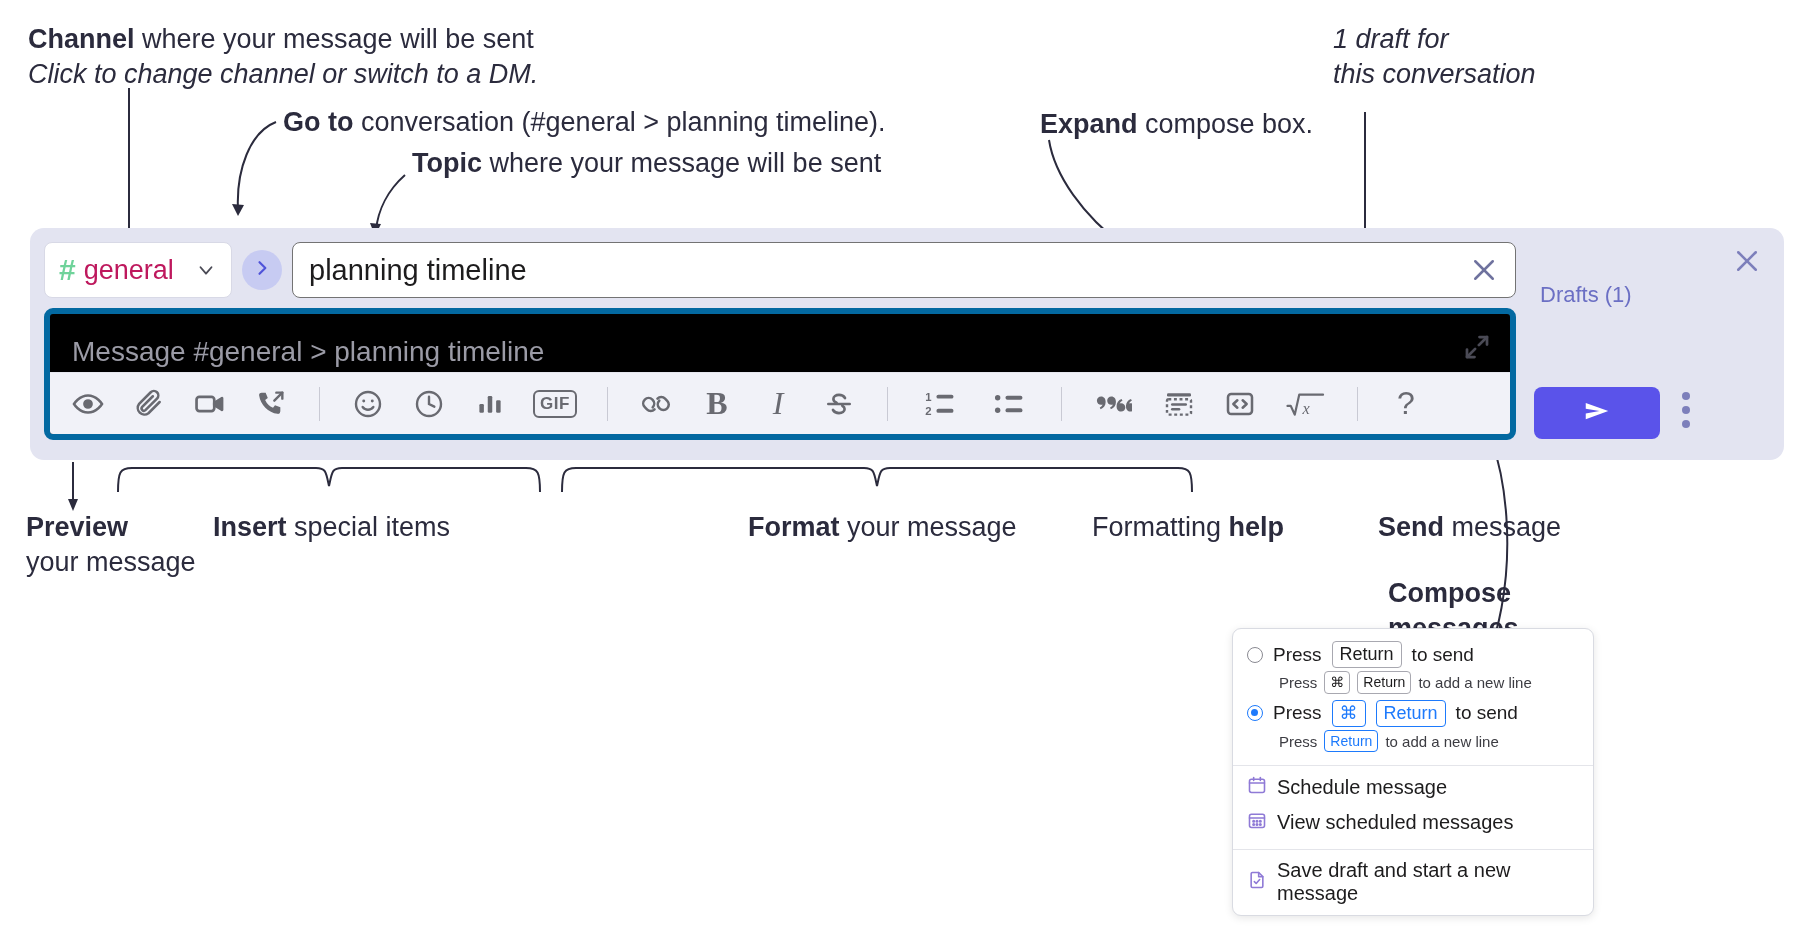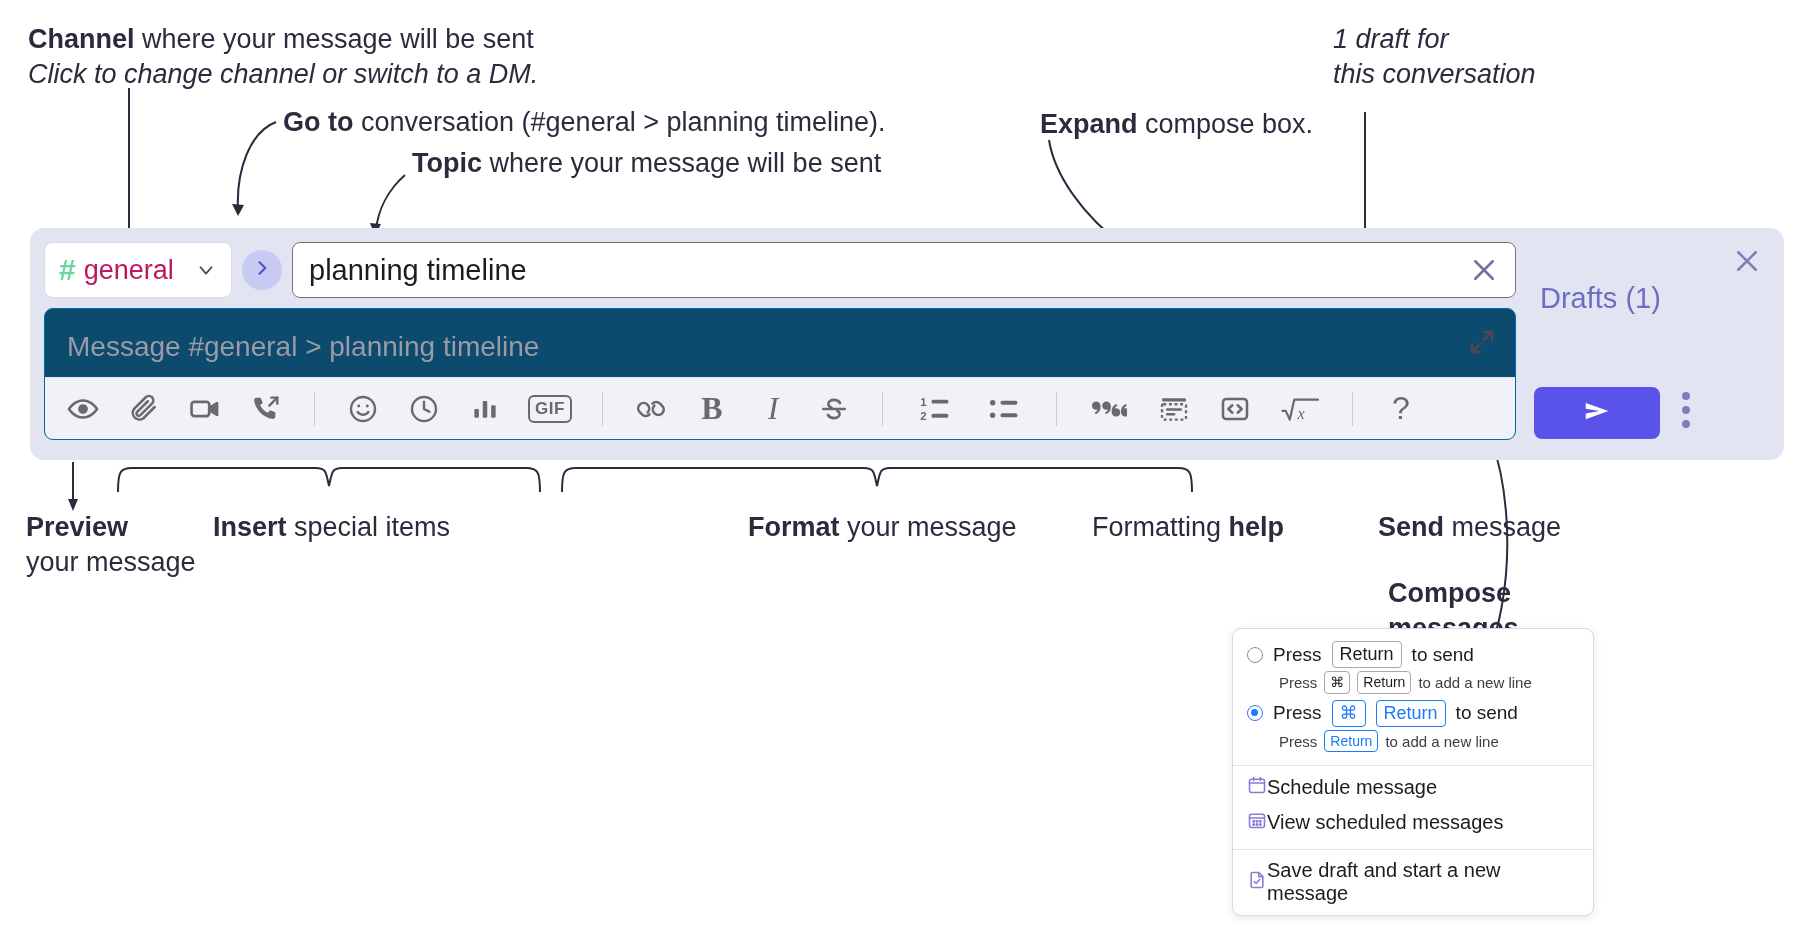--- a/index.html
+++ b/index.html
@@ -96,22 +96,22 @@
   }
   .topic-value {
     font-size: 29px;
     color: #1d1c1d;
     flex: 1;
   }
   .topic-clear { display:flex; align-items:center; }
 
   .msgbox {
     margin-top: 10px;
-    background: #0c4a6e;
-    border: 1px solid #0369a1;
+    background: #000000;
+    border: 6px solid #0369a1;
     border-radius: 9px;
     height: 132px;
     position: relative;
     box-sizing: border-box;
     overflow: hidden;
   }
   .msg-placeholder {
     position: absolute;
     left: 22px; top: 22px;
     font-size: 28px;
@@ -163,21 +163,21 @@
   .bold-g { font-size: 32px; font-weight: 700; color:#696a71; font-family:"Liberation Serif", serif;}
   .ital-g { font-size: 32px; font-style: italic; color:#696a71; font-family:"Liberation Serif", serif;}
   .qm { font-size: 32px; color:#696a71; font-family:"Liberation Sans", sans-serif;}
 
   
   .close-x { position: absolute; right: 22px; top: 18px; }
   .drafts-link {
     position: absolute;
     left: 1540px;
     top: 282px;
-    font-size: 29px;
+    font-size: 22px;
     color: #6b6fc4;
   }
   .send-btn {
     position: absolute;
     left: 1534px;
     top: 387px;
     width: 126px;
     height: 52px;
     background: #5a53ea;
     border-radius: 8px;
@@ -255,20 +255,21 @@
     color: #1d1c1d;
     background: #fff;
     line-height: 1.3;
   }
   .key.sm { font-size: 14px; padding: 1px 5px; }
   .key.blue { border-color: #1d7afc; color: #1d7afc; }
   .mdiv { height: 1px; background: #e4e5ea; margin: 9px 0 4px 0; }
   .mitem {
     display: flex;
     align-items: center;
+    gap: 10px;
     padding: 5px 14px;
     font-size: 20px;
     color: #1d1c1d;
   }
   .mitem-last { padding-bottom: 10px; }
 </style>
 </head>
 <body>
 
 <div class="ann" style="left:28px; top:22px;">

